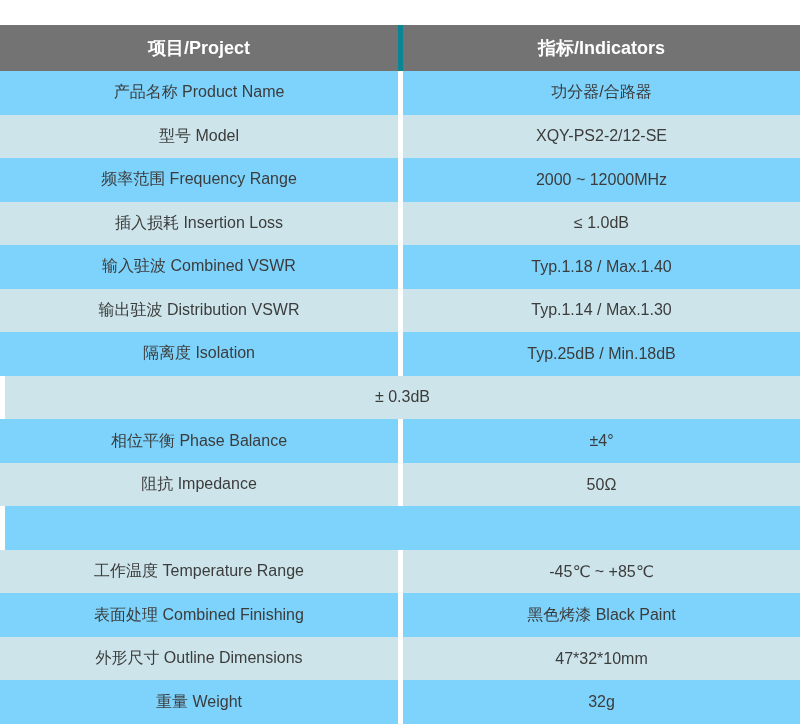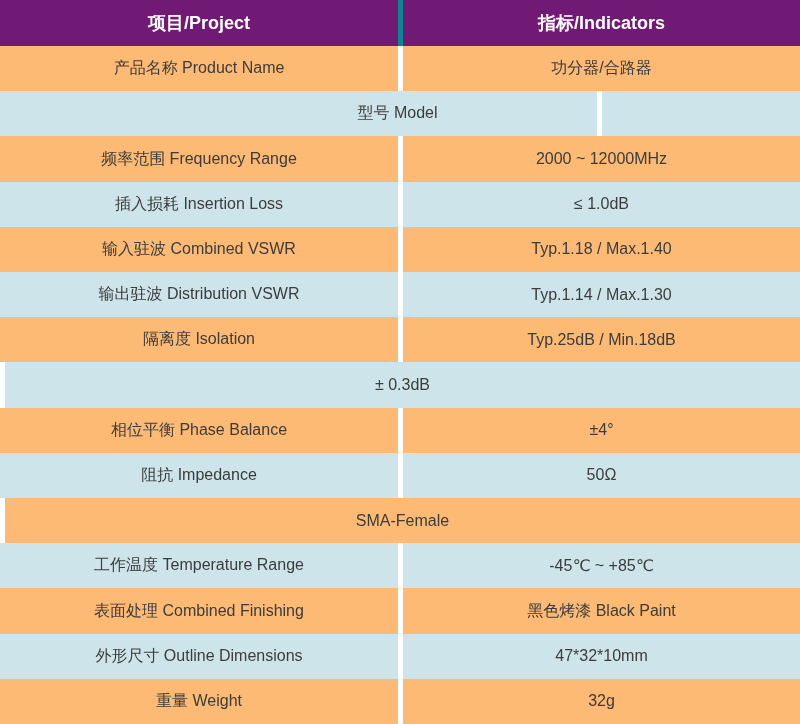--- a/index.html
+++ b/index.html
@@ -14,34 +14,35 @@
     width: 800px;
     height: 724px;
     display: flex;
     flex-direction: column;
   }
   .header-row {
     height: 46px;
     flex: none;
     display: flex;
     align-items: stretch;
-    background: #701a75;
+    background: #737373;
     color: #ffffff;
     font-weight: bold;
     font-size: 18px;
+    margin-top: 25px;
   }
   .row {
     flex: 1 1 0;
     display: flex;
     align-items: stretch;
     color: #3c3c3c;
     font-size: 16px;
   }
   .row.alt { background: #cde5ea; justify-content: center; }
-  .row.plain { background: #fdba74; }
+  .row.plain { background: #7dd3fc; }
   .cell {
     display: flex;
     align-items: center;
     justify-content: center;
     text-align: center;
   }
   .cell.left { width: 398px; flex: none; }
   .cell.right { flex: 1 1 auto; }
   .divider {
     width: 5px;
@@ -73,20 +74,23 @@
     <div class="cell right">
       <span>功分器/合路器</span>
     </div>
   </div>
 
   <div class="row alt">
     <div class="cell left">
       <span>型号 Model</span>
     </div>
     <div class="divider"></div>
+    <div class="cell right">
+      <span>XQY-PS2-2/12-SE</span>
+    </div>
   </div>
 
   <div class="row plain">
     <div class="cell left">
       <span>频率范围 Frequency Range</span>
     </div>
     <div class="divider"></div>
     <div class="cell right">
       <span>2000 ~ 12000MHz</span>
     </div>
@@ -154,23 +158,20 @@
       <span>阻抗 Impedance</span>
     </div>
     <div class="divider"></div>
     <div class="cell right">
       <span>50Ω</span>
     </div>
   </div>
 
   <div class="row plain">
     <div class="divider"></div>
-    <div class="cell right">
-      <span>SMA-Female</span>
-    </div>
   </div>
 
   <div class="row alt">
     <div class="cell left">
       <span>工作温度 Temperature Range</span>
     </div>
     <div class="divider"></div>
     <div class="cell right">
       <span>-45℃ ~ +85℃</span>
     </div>

